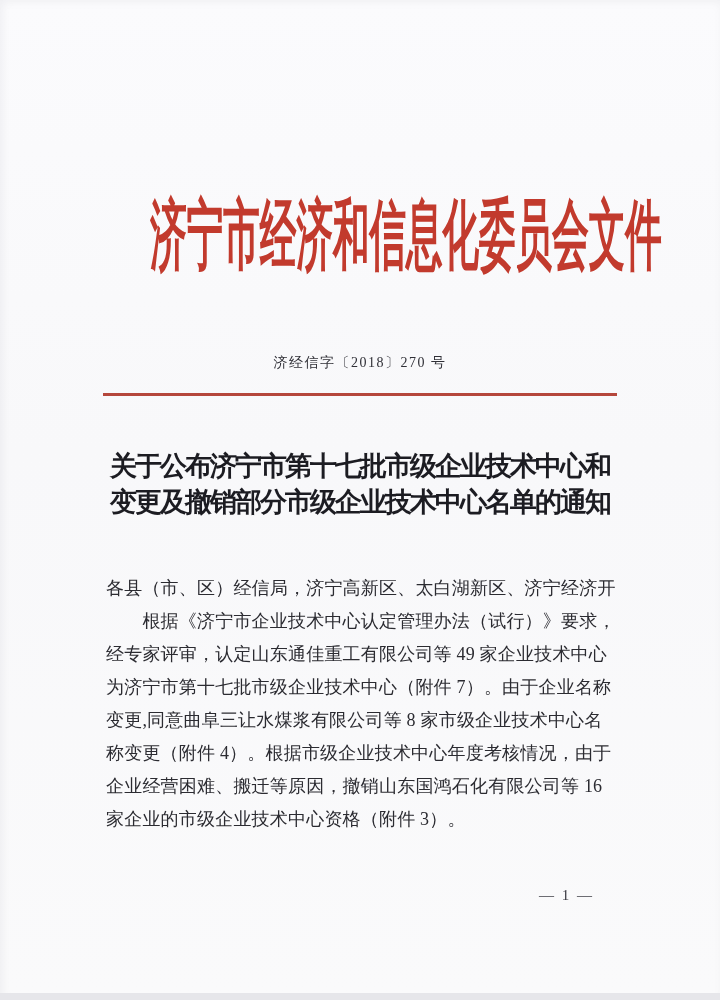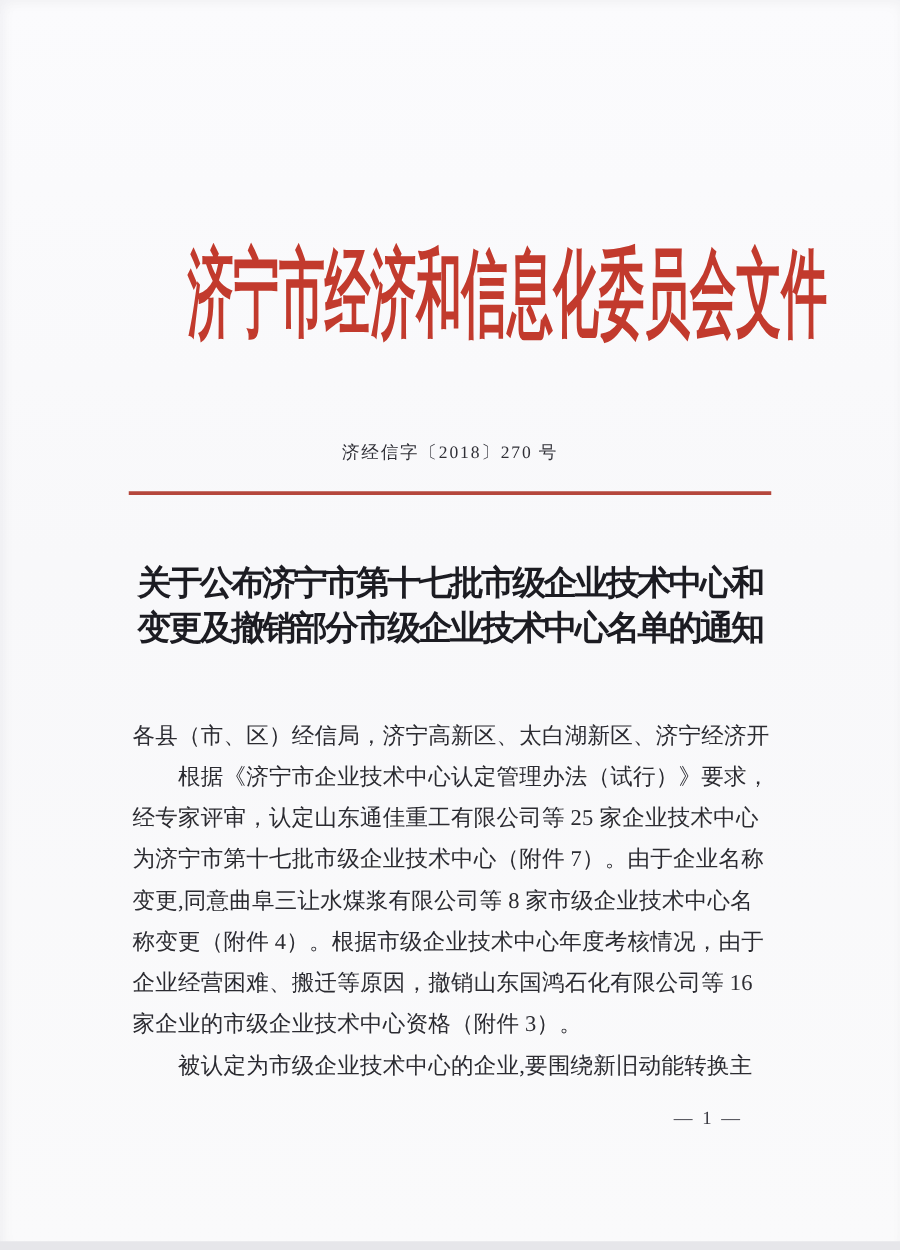--- a/index.html
+++ b/index.html
@@ -116,26 +116,25 @@
   <div class="red-rule"></div>
 
   <div class="doc-title">
     <div>关于公布济宁市第十七批市级企业技术中心和</div>
     <div>变更及撤销部分市级企业技术中心名单的通知</div>
   </div>
 
   <div class="body-text">
     <div class="body-line">各县（市、区）经信局，济宁高新区、太白湖新区、济宁经济开</div>
     <div class="body-line">　　根据《济宁市企业技术中心认定管理办法（试行）》要求，</div>
-    <div class="body-line">经专家评审，认定山东通佳重工有限公司等 25 家企业技术中心</div>
+    <div class="body-line">经专家评审，认定山东通佳重工有限公司等 49 家企业技术中心</div>
     <div class="body-line">为济宁市第十七批市级企业技术中心（附件 7）。由于企业名称</div>
     <div class="body-line">变更,同意曲阜三让水煤浆有限公司等 8 家市级企业技术中心名</div>
     <div class="body-line">称变更（附件 4）。根据市级企业技术中心年度考核情况，由于</div>
     <div class="body-line">企业经营困难、搬迁等原因，撤销山东国鸿石化有限公司等 16</div>
     <div class="body-line">家企业的市级企业技术中心资格（附件 3）。</div>
-    <div class="body-line">　　被认定为市级企业技术中心的企业,要围绕新旧动能转换主</div>
   </div>
 
   <div class="page-number">— 1 —</div>
 
   <div class="bottom-edge"></div>
 
 </div>
 
 </body></html>

